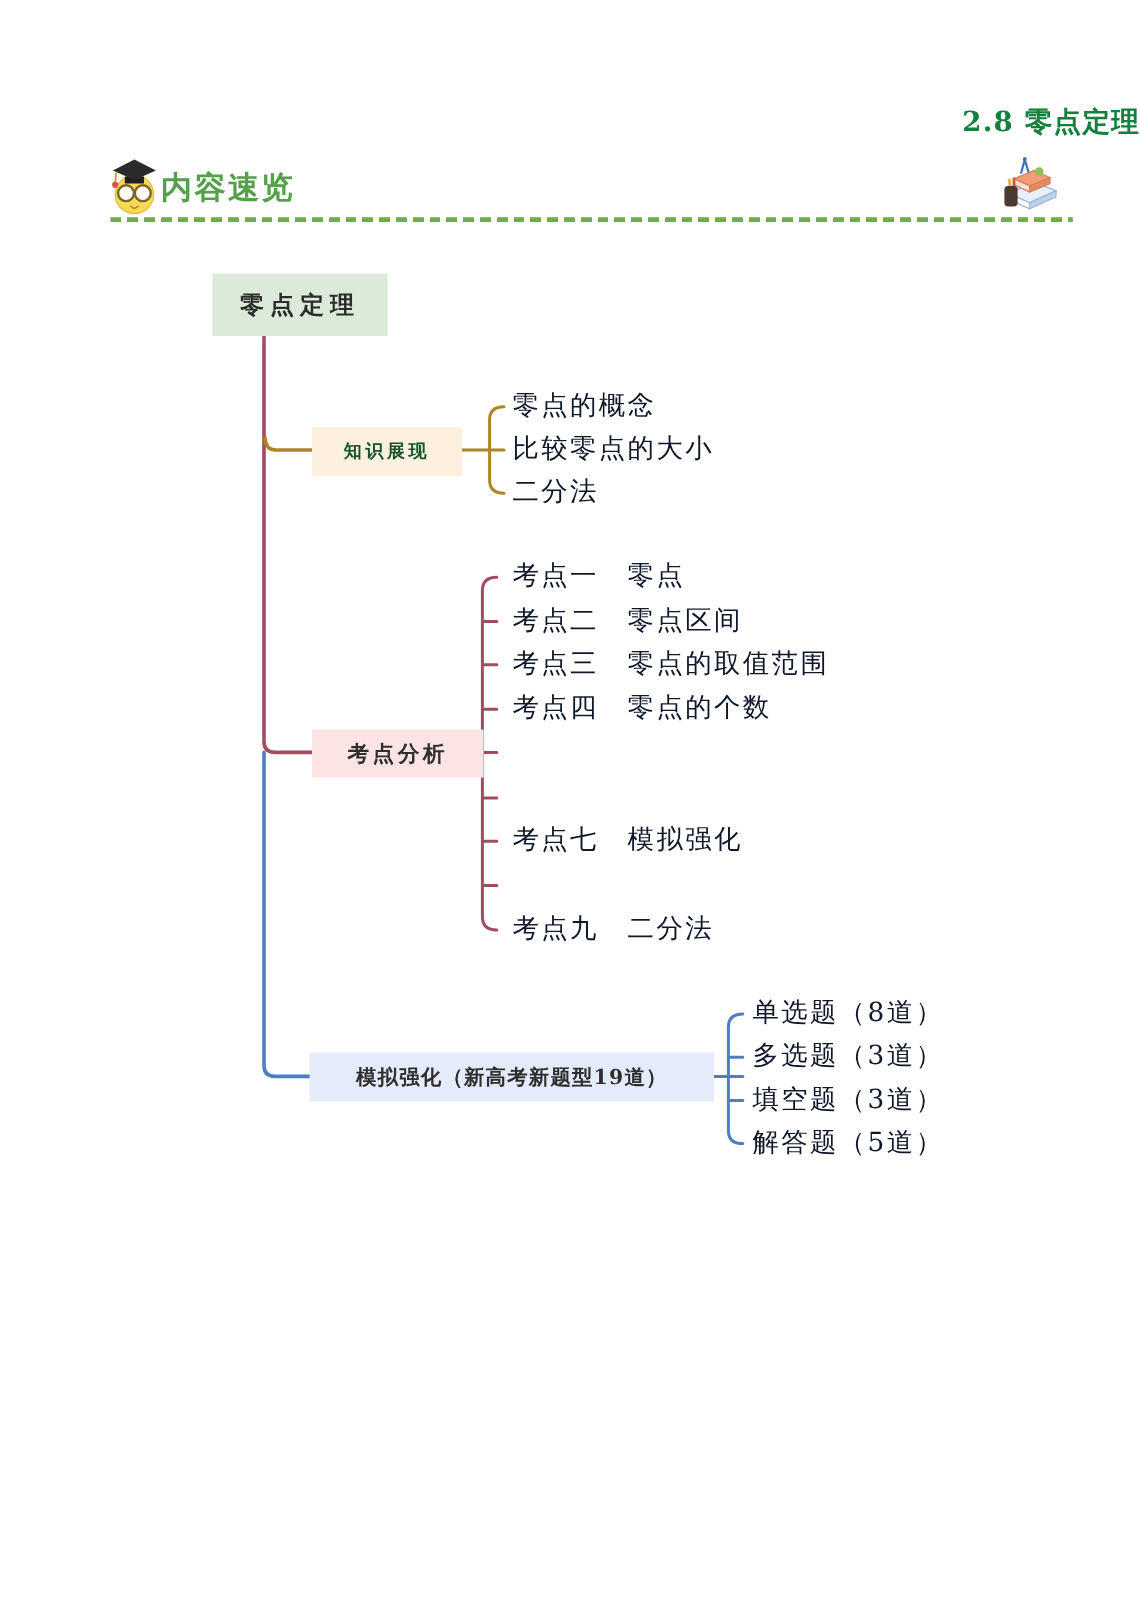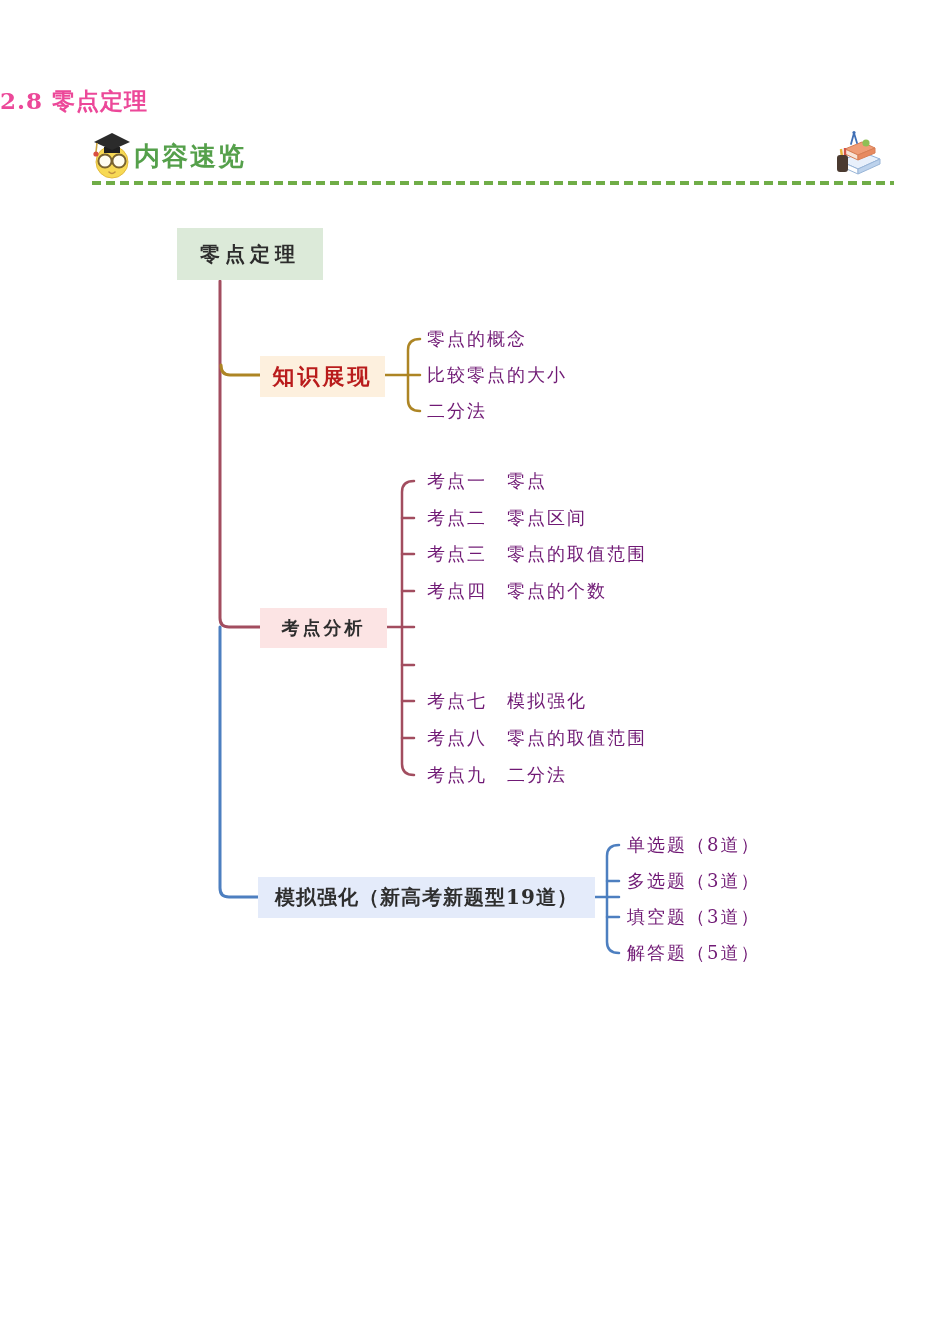--- a/index.html
+++ b/index.html
@@ -1,22 +1,22 @@
 <!DOCTYPE html>
 <html><head>
 <meta charset="utf-8">
 <style>
   html,body{margin:0;padding:0;background:#ffffff;}
   .page{
     position:relative;width:950px;height:1344px;background:#ffffff;overflow:hidden;
     font-family:"DejaVu Serif","Liberation Serif",serif;color:#303030;
   }
   .page-title{
-    position:absolute;top:86px;left:0;width:950px;text-align:left;
-    font-size:23px;font-weight:bold;letter-spacing:1px;color:#ec4899;
+    position:absolute;top:86px;left:0;width:950px;text-align:right;
+    font-size:23px;font-weight:bold;letter-spacing:1px;color:#15803d;
   }
   .section-header{position:absolute;top:0;left:0;width:950px;height:200px;margin-left:16px;}
   .owl-icon{position:absolute;left:74px;top:129px;width:42px;height:52px;}
   .section-title{
     position:absolute;left:118px;top:139px;
     font-family:"DejaVu Sans","Liberation Sans",sans-serif;
     font-size:26px;font-weight:bold;color:#55a04b;letter-spacing:2px;
   }
   .books-icon{position:absolute;left:814px;top:128px;width:56px;height:56px;}
   .dashed-divider{
@@ -28,33 +28,33 @@
   .node{
     position:absolute;display:flex;align-items:center;justify-content:center;
     white-space:nowrap;box-sizing:border-box;
   }
   .node.root{
     left:177px;top:228px;width:146px;height:52px;background:#dcead9;
     font-size:20px;font-weight:700;letter-spacing:5px;color:#2d2d2d;
   }
   .node.b-knowledge{
     left:260px;top:356px;width:125px;height:41px;background:#fdf0de;
-    font-size:22px;font-weight:700;letter-spacing:3px;color:#b91c1c;
+    font-size:15px;font-weight:700;letter-spacing:3px;color:#14532d;
   }
   .node.b-exam{
-    left:260px;top:608px;width:127px;height:40px;background:#fce4e4;
+    left:260px;top:608px;width:143px;height:40px;background:#fce4e4;
     font-size:18px;font-weight:700;letter-spacing:3px;color:#2e2e2e;
   }
   .node.b-practice{
     left:258px;top:877px;width:337px;height:41px;background:#e4ebfa;
-    font-size:20px;font-weight:600;letter-spacing:1px;color:#2e2e2e;
+    font-size:17px;font-weight:600;letter-spacing:1px;color:#2e2e2e;
   }
   .leaf{
     position:absolute;height:26px;line-height:26px;white-space:nowrap;
-    font-size:18px;letter-spacing:2px;color:#701a75;
+    font-size:22px;letter-spacing:2px;color:#0f172a;
   }
 </style>
 </head>
 <body>
 
 <div class="page">
 
   <div class="page-title">2.8 零点定理</div>
 
   <div class="section-header">
@@ -118,21 +118,20 @@
     <div class="leaf" style="left:427px;top:326px">零点的概念</div>
     <div class="leaf" style="left:427px;top:362px">比较零点的大小</div>
     <div class="leaf" style="left:427px;top:398px">二分法</div>
 
     <div class="node b-exam">考点分析</div>
     <div class="leaf" style="left:427px;top:468px">考点一　零点</div>
     <div class="leaf" style="left:427px;top:505px">考点二　零点区间</div>
     <div class="leaf" style="left:427px;top:541px">考点三　零点的取值范围</div>
     <div class="leaf" style="left:427px;top:578px">考点四　零点的个数</div>
     <div class="leaf" style="left:427px;top:688px">考点七　模拟强化</div>
-    <div class="leaf" style="left:427px;top:725px">考点八　零点的取值范围</div>
     <div class="leaf" style="left:427px;top:762px">考点九　二分法</div>
 
     <div class="node b-practice">模拟强化（新高考新题型19道）</div>
     <div class="leaf" style="left:627px;top:832px">单选题（8道）</div>
     <div class="leaf" style="left:627px;top:868px">多选题（3道）</div>
     <div class="leaf" style="left:627px;top:904px">填空题（3道）</div>
     <div class="leaf" style="left:627px;top:940px">解答题（5道）</div>
 
   </div>
 </div>

